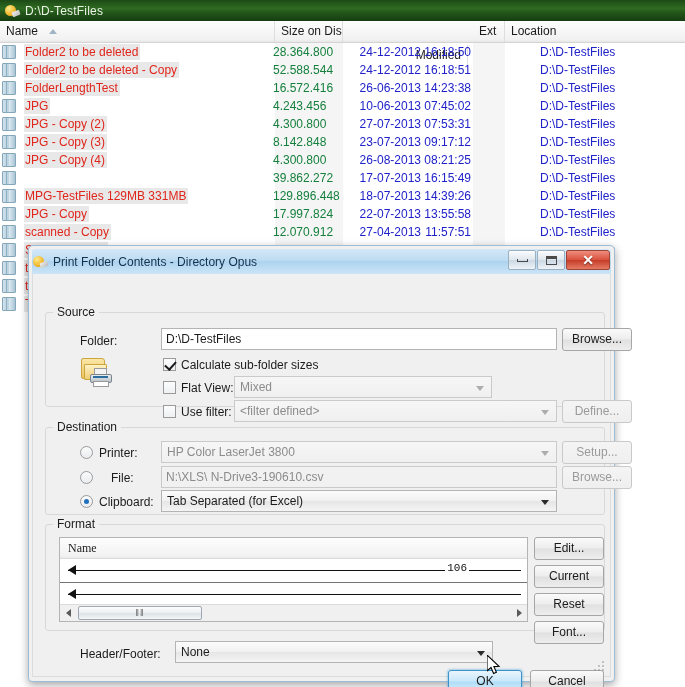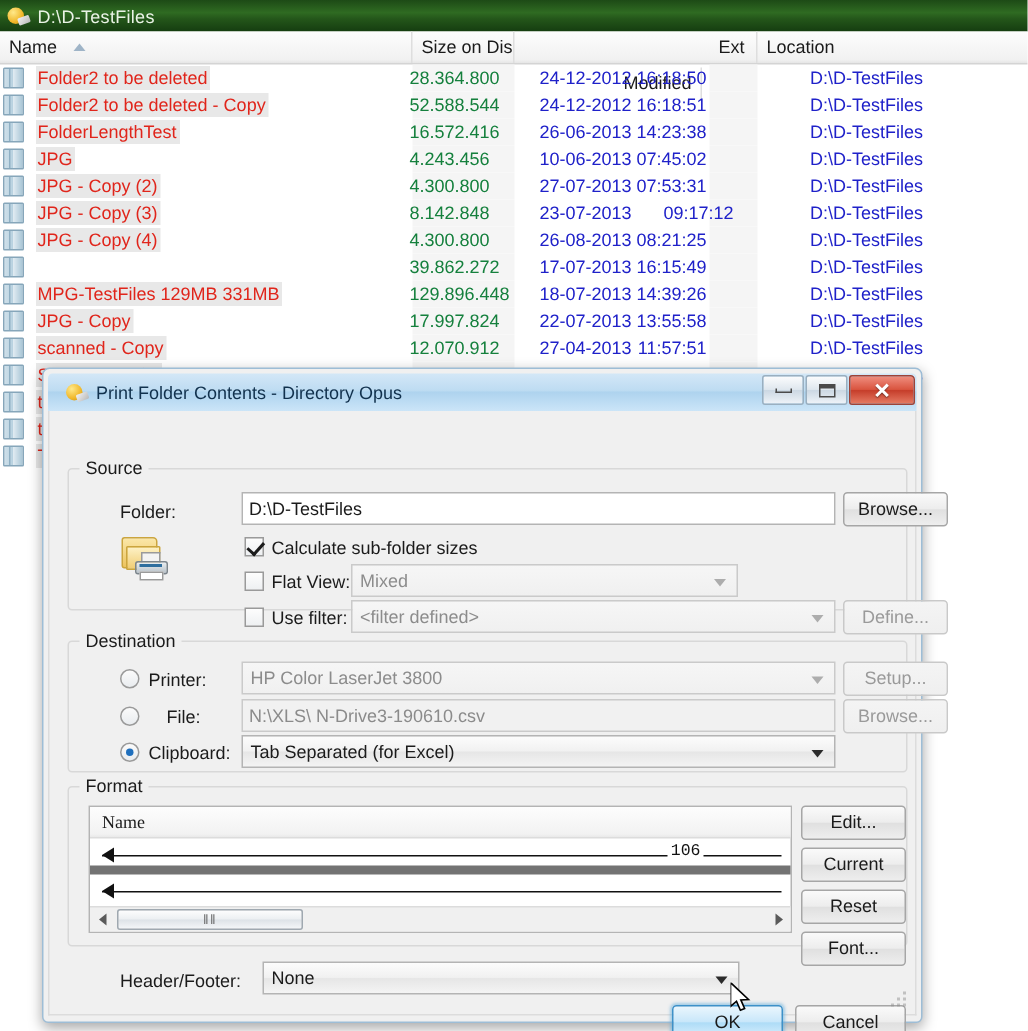--- a/index.html
+++ b/index.html
@@ -79,21 +79,21 @@
     border: 1px solid #9dbdd6;
     border-radius: 5px 5px 4px 4px;
     background: #f0f0f0;
     box-shadow: 0 3px 9px rgba(0,0,0,.35);
     padding: 3px;
   }
   #dlg-titlebar {
     height: 25px; position: relative;
     background: linear-gradient(to bottom, #d3e7f7 0%, #bedcf2 45%, #aed3ee 50%, #cbe5f8 100%);
     border-radius: 3px 3px 0 0;
-    display: flex; align-items: center; padding-left: 12px;
+    display: flex; align-items: center; padding-left: 1px;
   }
   #dlg-titlebar .dlg-title { font-size: 12px; color: #11314d; margin-left: 6px; }
 
   .wbtns { position: absolute; right: 1px; top: 1px; display: flex; height: 20px; }
   .wbtn {
     width: 28px; height: 20px; margin-left: 1px;
     border: 1px solid #9aafc0; border-radius: 2px;
     background: linear-gradient(to bottom, #fbfcfd, #dfe7ee 48%, #ccd8e3 52%, #eef3f8);
     display: flex; align-items: center; justify-content: center;
   }
@@ -209,21 +209,21 @@
   
   #fmt-list {
     position: absolute; border: 1px solid #b4b4b4; background: #fff;
   }
   #fmt-list .fl-header {
     height: 21px; border-bottom: 1px solid #dcdcdc;
     background: linear-gradient(to bottom, #fdfdfd, #f2f2f2 90%, #e9e9e9);
     font-family: "Liberation Serif", serif; font-size: 12px; color: #1b1b1b;
     line-height: 20px; padding-left: 8px;
   }
-  .fmt-row { position: relative; height: 24px; border-bottom: 6px solid #737373; }
+  .fmt-row { position: relative; height: 24px; border-bottom: 1px solid #737373; }
   .fmt-arrowline {
     position: absolute; left: 8px; right: 6px; top: 11px; height: 1px; background: #111;
   }
   .fmt-arrowhead {
     position: absolute; left: 8px; top: 6px;
     border-top: 5px solid transparent; border-bottom: 5px solid transparent;
     border-right: 8px solid #111;
   }
   .fmt-width-val {
     position: absolute; right: 58px; top: 3px;
@@ -332,21 +332,21 @@
         <span class="cell c-time" style="left: 421px; width: 50px;">07:53:31</span>
         <span class="cell c-loc" style="left: 540px; width: 145px; text-align: left;">D:\D-TestFiles</span>
       </div>
       <div class="frow">
         <i class="stripe-size"></i>
         <i class="stripe-ext"></i>
         <span class="folder-ico"></span>
         <span class="cell c-name"><span class="hl">JPG - Copy (3)</span></span>
         <span class="cell c-size" style="left: 273px; width: 68px;">8.142.848</span>
         <span class="cell c-date" style="left: 341px; width: 80px;">23-07-2013</span>
-        <span class="cell c-time" style="left: 439px; width: 50px;">09:17:12</span>
+        <span class="cell c-time" style="left: 421px; width: 50px;">09:17:12</span>
         <span class="cell c-loc" style="left: 540px; width: 145px; text-align: left;">D:\D-TestFiles</span>
       </div>
       <div class="frow">
         <i class="stripe-size"></i>
         <i class="stripe-ext"></i>
         <span class="folder-ico"></span>
         <span class="cell c-name"><span class="hl">JPG - Copy (4)</span></span>
         <span class="cell c-size" style="left: 273px; width: 68px;">4.300.800</span>
         <span class="cell c-date" style="left: 341px; width: 80px;">26-08-2013</span>
         <span class="cell c-time" style="left: 421px; width: 50px;">08:21:25</span>

